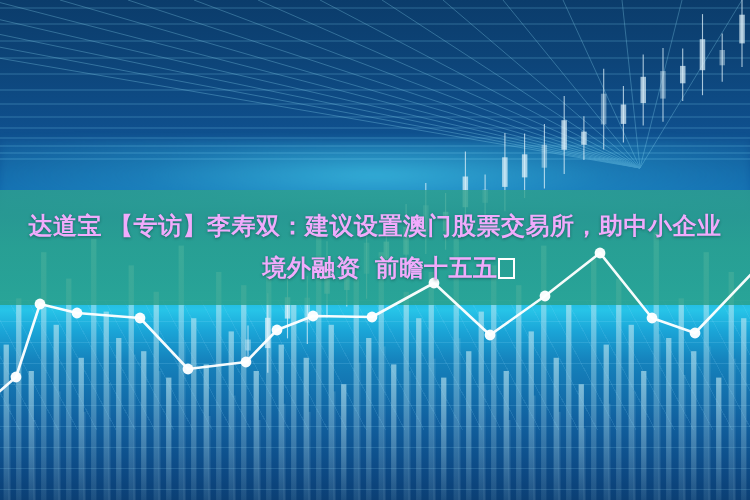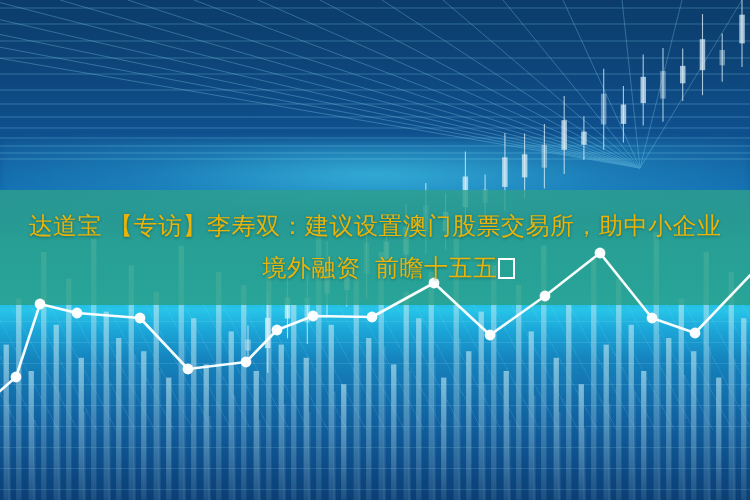--- a/index.html
+++ b/index.html
@@ -73,22 +73,22 @@
       rgba(42,158,132,.80) 100%);
     mix-blend-mode:normal;
   }
   
   .linechart{position:absolute;left:0;top:0;width:750px;height:500px;}
   .linechart svg{display:block;}
   
   .headline{
     position:absolute;left:0;top:205px;width:750px;
     text-align:center;
-    color:#eab308;
-    font-weight:normal;
+    color:#f0abfc;
+    font-weight:bold;
     font-size:24px;
     line-height:42px;
     letter-spacing:.5px;
     text-shadow:0 1px 3px rgba(0,40,40,.45);
     white-space:nowrap;
   }
   .headline .l2{display:block;white-space:pre;padding-left:28px;}
   .tofu{
     display:inline-block;
     width:17px;height:21px;

